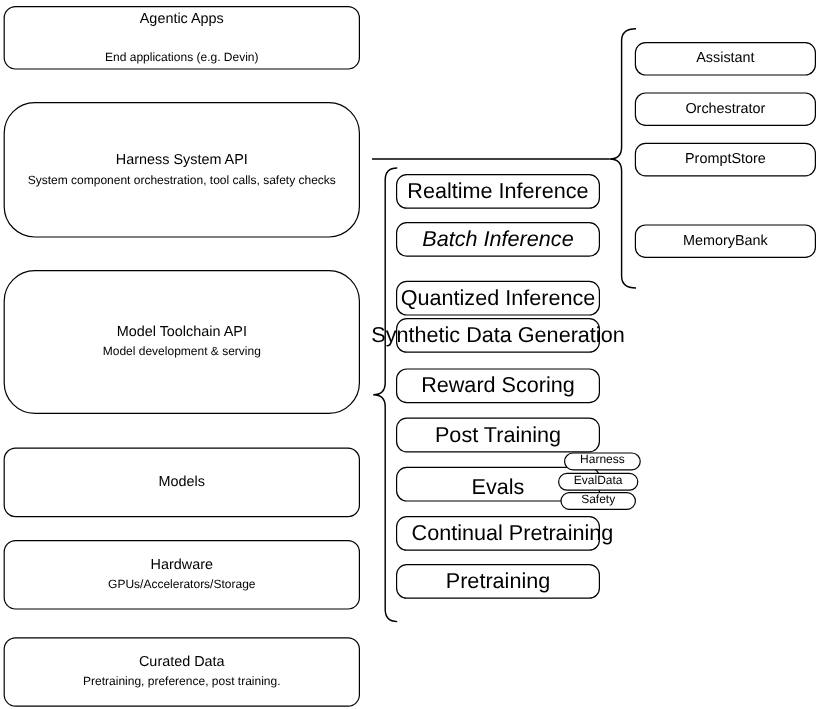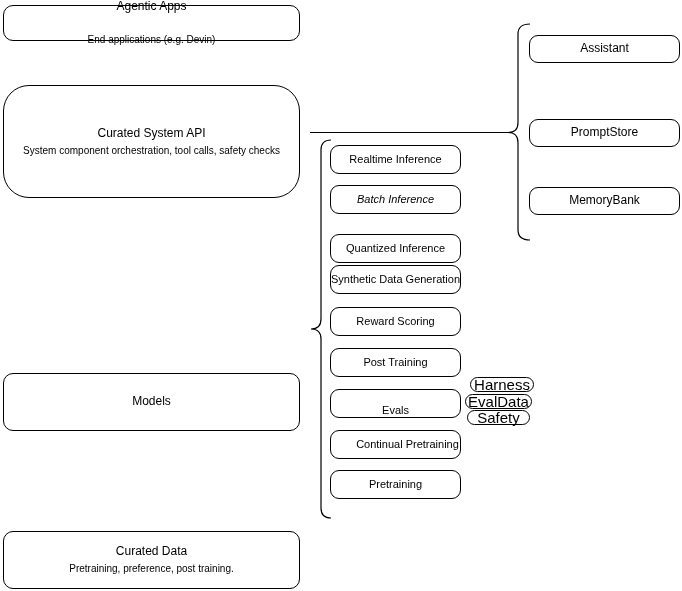--- a/index.html
+++ b/index.html
@@ -11,49 +11,57 @@
   .box {
     position:absolute; box-sizing:border-box; border:1px solid #000000; background:#ffffff;
     display:flex; flex-direction:column; align-items:center; justify-content:center;
     text-align:center; line-height:1.15;
   }
   .lbox { left:3px; width:297px; }
   .r10 { border-radius:10px; }
   .r26 { border-radius:26px; }
   .title { font-size:12px; white-space:nowrap; }
   .sub { font-size:10px; margin-top:4px; white-space:nowrap; }
-  .mbox { left:330px; width:131px; height:29px; border-radius:9px; font-size:11px; white-space:nowrap; }
+  .mbox { left:330px; width:170px; height:29px; border-radius:9px; font-size:18px; white-space:nowrap; }
   .rbox { left:529px; width:151px; height:28px; border-radius:9px; font-size:12px; white-space:nowrap; }
   .pill {
     position:absolute; box-sizing:border-box; border:1px solid #000000; background:#ffffff;
-    border-radius:8px; font-size:15px; display:flex; align-items:center; justify-content:center;
+    border-radius:8px; font-size:10px; display:flex; justify-content:center;
     white-space:nowrap; z-index:3;
   }
 </style>
 </head>
 <body>
 
 <div class="canvas">
 
   <svg class="overlay" viewBox="0 0 682 591" xmlns="http://www.w3.org/2000/svg">
     <path d="M310 132.5 H508" stroke="#000000" stroke-width="1.2" fill="none"></path>
     <path d="M530 24 Q518 24 518 34 L518 122.5 Q518 132.5 508 132.5 Q518 132.5 518 142.5 L518 230 Q518 240 530 240" stroke="#000000" stroke-width="1.2" fill="none"></path>
     <path d="M331 140 Q321 140 321 150 L321 319 Q321 329 311 329 Q321 329 321 339 L321 508 Q321 518 331 518" stroke="#000000" stroke-width="1.2" fill="none"></path>
   </svg>
 
-  <div class="box lbox r10" style="top:5px; height:36px;gap:16px;">
+  <div class="box lbox r10" style="top:5px; height:53px;gap:16px;">
     <div class="title">Agentic Apps</div>
     <div class="sub">End applications (e.g. Devin)</div>
   </div>
   <div class="box lbox r26" style="top:85px; height:113px;">
-    <div class="title">Curated System API</div>
+    <div class="title">Harness System API</div>
     <div class="sub">System component orchestration, tool calls, safety checks</div>
+  </div>
+  <div class="box lbox r26" style="top:225px; height:120px;">
+    <div class="title">Model Toolchain API</div>
+    <div class="sub">Model development &amp; serving</div>
   </div>
   <div class="box lbox r10" style="top:373px; height:58px;">
     <div class="title">Models</div>
+  </div>
+  <div class="box lbox r10" style="top:450px; height:58px;">
+    <div class="title">Hardware</div>
+    <div class="sub">GPUs/Accelerators/Storage</div>
   </div>
   <div class="box lbox r10" style="top:531px; height:58px;">
     <div class="title">Curated Data</div>
     <div class="sub">Pretraining, preference, post training.</div>
   </div>
 
   <div class="box mbox" style="top:145px;">
     <span>Realtime Inference</span>
   </div>
   <div class="box mbox" style="top:185px;font-style:italic;">
@@ -87,20 +95,23 @@
   <div class="pill" style="left:465px; top:394px; width:67px; height:15px;">
     <span>EvalData</span>
   </div>
   <div class="pill" style="left:467px; top:410px; width:63px; height:15px;">
     <span>Safety</span>
   </div>
 
   <div class="box rbox" style="top:35px;">
     <span>Assistant</span>
   </div>
+  <div class="box rbox" style="top:77px;">
+    <span>Orchestrator</span>
+  </div>
   <div class="box rbox" style="top:119px;">
     <span>PromptStore</span>
   </div>
   <div class="box rbox" style="top:162px;margin-top:25px;">
     <span>MemoryBank</span>
   </div>
 
 </div>
 
 </body></html>

